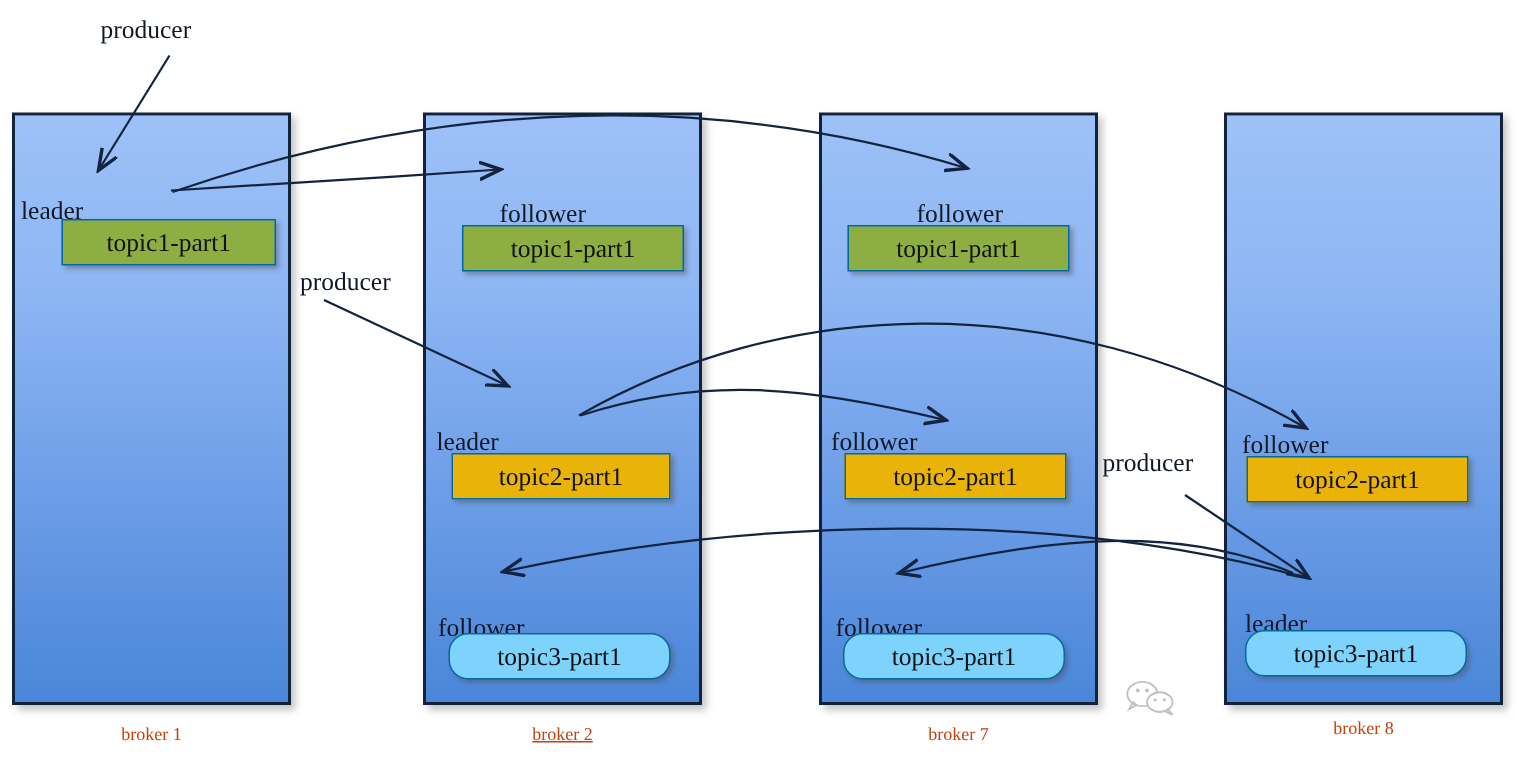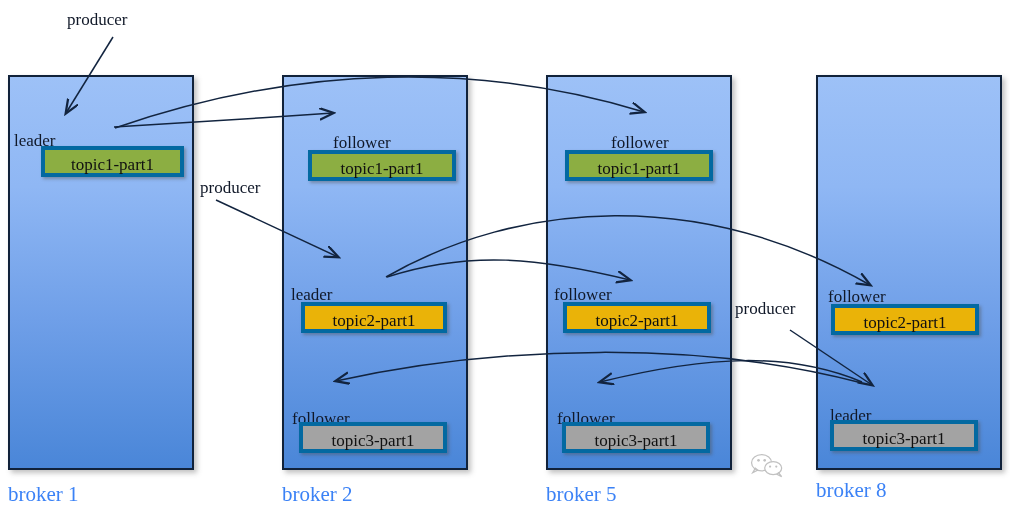--- a/index.html
+++ b/index.html
@@ -19,49 +19,49 @@
   }
   .broker-box {
     position: absolute;
     box-sizing: border-box;
     border: 2px solid #11223a;
     background: linear-gradient(to bottom, #9dc1f7 0%, #8fb7f4 28%, #6f9fe8 62%, #4a86d8 100%);
     box-shadow: 3px 3px 5px rgba(120,120,120,0.45);
   }
   .broker-label {
     position: absolute;
-    font-size: 21px;
-    color: #3b82f6;
-    text-align: left;
+    font-size: 12px;
+    color: #c2410c;
+    text-align: center;
     white-space: nowrap;
   }
   .role-label {
     position: absolute;
     font-size: 17px;
     color: #101828;
     white-space: nowrap;
     z-index: 6;
     margin-top: 16px;
   }
   .topic-chip {
     position: absolute;
     box-sizing: border-box;
-    border: 4px solid #0369a1;
+    border: 1px solid #0369a1;
     height: 31px;
     line-height: 29px;
     text-align: center;
     font-size: 17px;
     color: #111111;
     box-shadow: 2px 2px 3px rgba(80,80,80,0.45);
     z-index: 6;
     white-space: nowrap;
   }
   .chip-topic1 { background: #8cae42; }
   .chip-topic2 { background: #eab308; }
-  .chip-topic3 { background: #a3a3a3; }
+  .chip-topic3 { background: #7dd3fc; border-radius: 13px; }
   .producer-label {
     position: absolute;
     font-size: 17px;
     color: #101828;
     white-space: nowrap;
     z-index: 7;
   }
   #arrows {
     position: absolute;
     left: 0; top: 0;
@@ -154,22 +154,22 @@
   <div class="role-label" style="left:557px; top:393px;">follower</div>
   <div class="topic-chip chip-topic3" style="left:562px; top:422px; width:148px;">topic3-part1</div>
 
   <div class="role-label" style="left:828px; top:271px;">follower</div>
   <div class="topic-chip chip-topic2" style="left:831px; top:304px; width:148px;">topic2-part1</div>
 
   <div class="role-label" style="left:830px; top:390px;">leader</div>
   <div class="topic-chip chip-topic3" style="left:830px; top:420px; width:148px;">topic3-part1</div>
 
   <div class="broker-label" style="left:8px; top:482px; width:186px;">broker 1</div>
-  <div class="broker-label" style="left:282px; top:482px; width:186px;">broker 2</div>
-  <div class="broker-label" style="left:546px; top:482px; width:186px;">broker 5</div>
+  <div class="broker-label" style="left:282px; top:482px; width:186px;text-decoration:underline;">broker 2</div>
+  <div class="broker-label" style="left:546px; top:482px; width:186px;">broker 7</div>
   <div class="broker-label" style="left:816px; top:478px; width:186px;">broker 8</div>
 
   <div class="watermark" style="left:750px; top:452px;">
     <span style="display:inline-block;width:34px;height:26px;">
       <svg viewBox="0 0 44 32" width="34" height="26" xmlns="http://www.w3.org/2000/svg">
         <ellipse cx="15" cy="13" rx="13" ry="10.5" fill="none" stroke="#bcbcbc" stroke-width="1.6"></ellipse>
         <path d="M7,20 L3.5,26 L10,22.5 Z" fill="none" stroke="#bcbcbc" stroke-width="1.6"></path>
         <circle cx="11" cy="10" r="1.7" fill="#bcbcbc"></circle>
         <circle cx="19" cy="10" r="1.7" fill="#bcbcbc"></circle>
         <ellipse cx="30" cy="20" rx="11" ry="8.5" fill="#ffffff" stroke="#bcbcbc" stroke-width="1.6"></ellipse>

